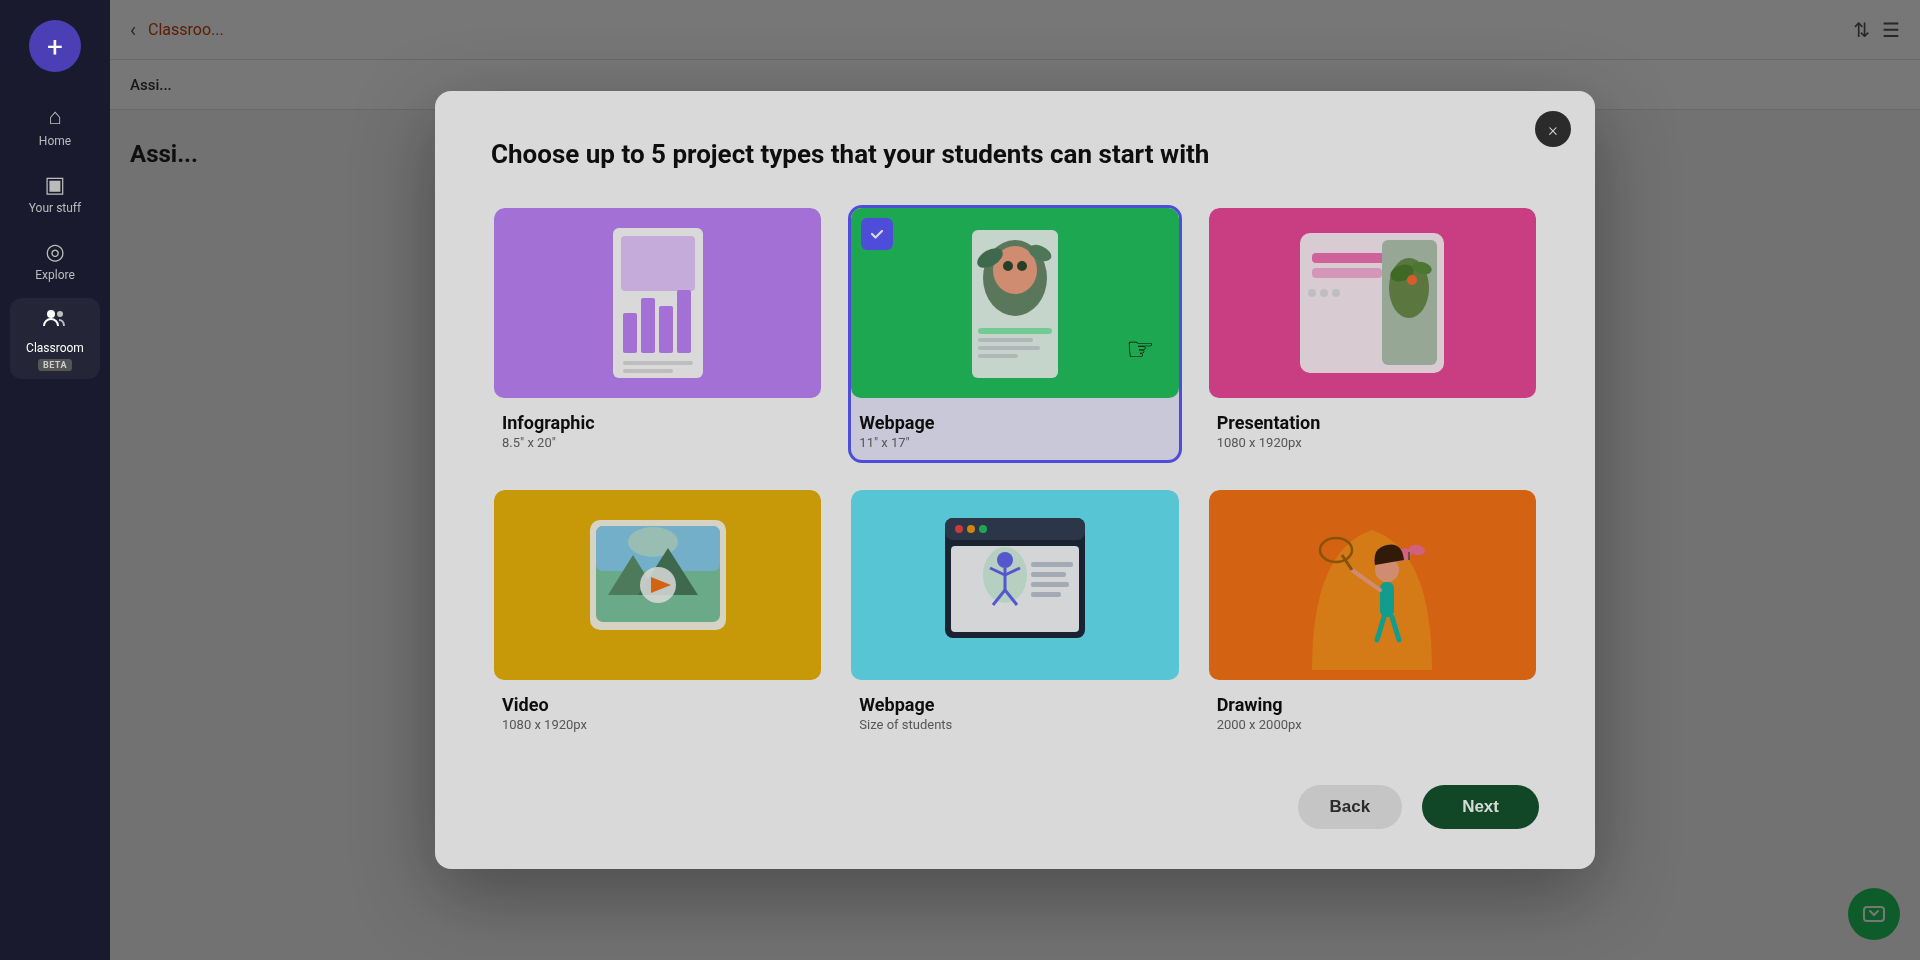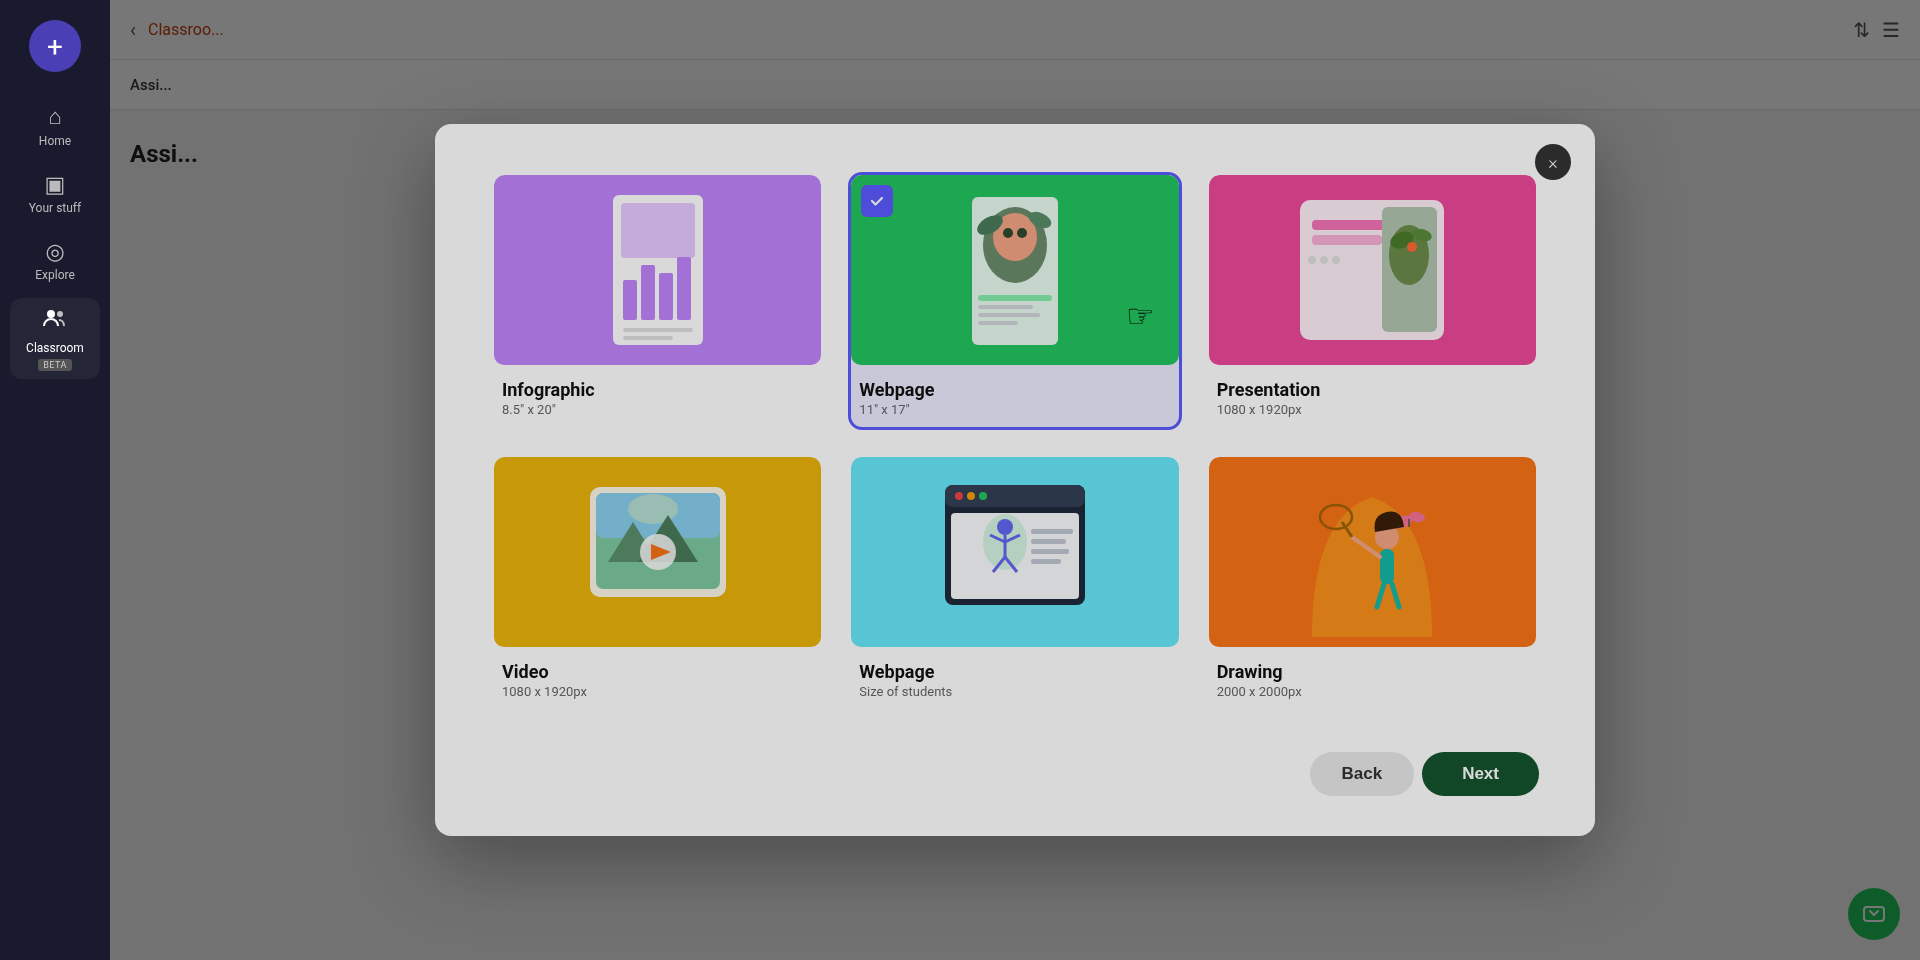--- a/index.html
+++ b/index.html
@@ -67,21 +67,21 @@
       background: rgba(255,255,255,0.05);
     }
     .sidebar-item.classroom-item .icon { color: white; }
     .sidebar-item.classroom-item .label { color: white; }
     .beta-badge {
       background: #555;
       color: #ccc;
       font-size: 9px;
       padding: 1px 5px;
       border-radius: 3px;
-      font-weight: 400;
+      font-weight: 700;
       letter-spacing: 0.5px;
     }
 
     
     .main-content {
       flex: 1;
       background: #f5f5f5;
       position: relative;
       filter: brightness(0.85);
     }
@@ -267,21 +267,21 @@
       align-items: center;
       justify-content: center;
       z-index: 5;
     }
     .check-badge svg { width: 18px; height: 18px; }
 
     
     .modal-footer {
       display: flex;
       justify-content: flex-end;
-      gap: 8px;
+      gap: 20px;
       align-items: center;
     }
     .btn-back {
       padding: 12px 32px;
       border-radius: 28px;
       border: none;
       background: #e8e8e8;
       color: #333;
       font-size: 17px;
       font-weight: 600;
@@ -363,20 +363,21 @@
       <span class="assignments-label">Assi...</span>
     </div>
     <div class="page-body">
       <div class="assignments-title">Assi...</div>
     </div>
 
     <div class="overlay-backdrop">
 
       <div class="modal">
         <div class="modal-close">×</div>
+        <div class="modal-title">Choose up to 5 project types that your students can start with</div>
 
         <div class="project-grid">
 
           <div class="project-card">
             <div class="project-card-thumbnail thumb-infographic">
               <svg width="130" height="170" viewBox="0 0 130 170">
 
                 <rect x="20" y="10" width="90" height="150" rx="6" fill="white"></rect>
 
                 <rect x="28" y="18" width="74" height="55" rx="4" fill="#e8c9ff"></rect>

